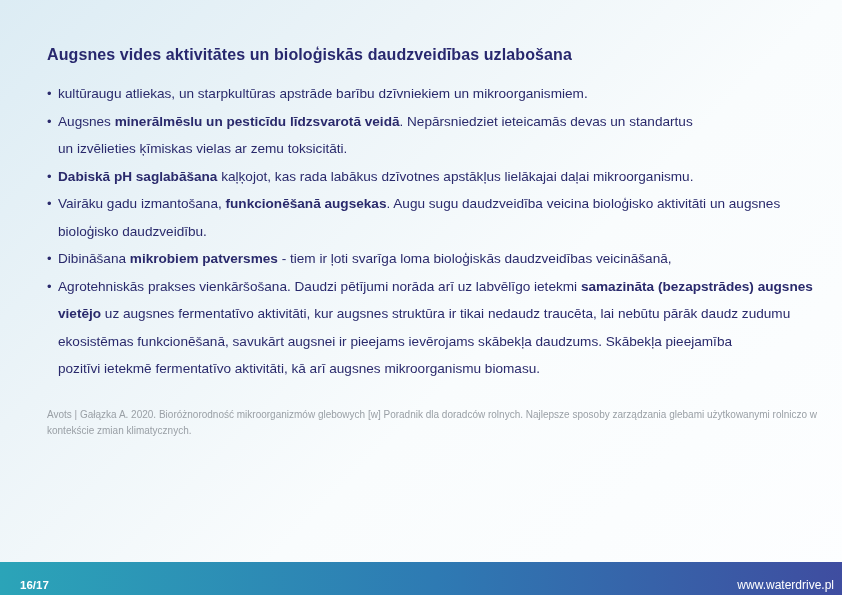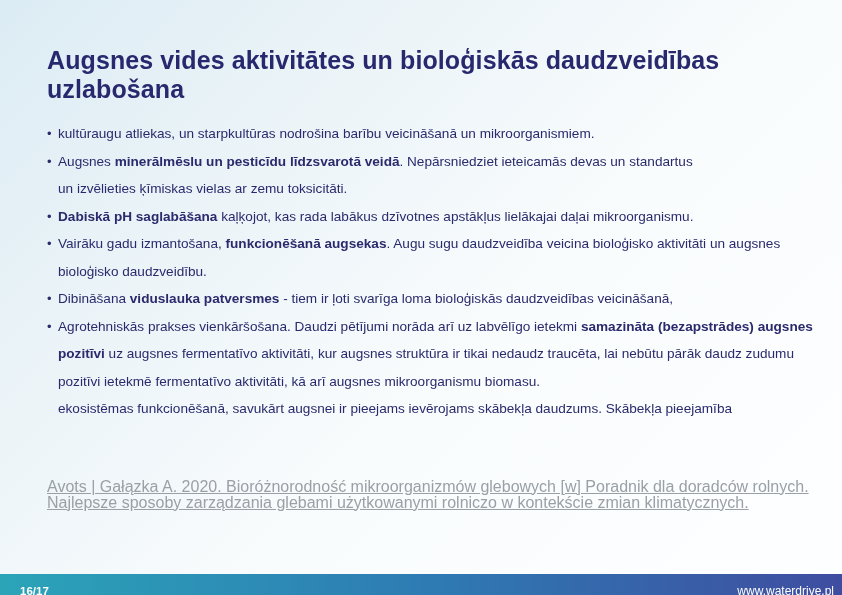--- a/index.html
+++ b/index.html
@@ -6,21 +6,21 @@
   .slide{
     position:relative;
     width:842px;height:595px;
     overflow:hidden;
     background:linear-gradient(135deg, var(--bg_start,#dcecf4) 0%, #ecf4f8 30%, #f9fcfd 58%, var(--bg_end,#fdfeff) 100%);
     font-family:"Liberation Sans","DejaVu Sans",sans-serif;
   }
   .content{padding:0 20px 0 47px;}
   .page-title{
     margin:46px 0 0 0;
-    font-size:25px;
+    font-size:16px;
     font-weight:bold;
     color:var(--title_text,#28286e);
     letter-spacing:0.1px;
   }
   ul.bullets{
     list-style:none;
     margin:16px 0 0 0;
     padding:0;
     max-width:786px;
     font-size:13.6px;
@@ -32,31 +32,30 @@
     padding-left:11px;
   }
   ul.bullets li::before{
     content:"\2022";
     position:absolute;
     left:0;top:0;
     font-size:13px;
   }
   .bold{font-weight:bold;}
   .source-text{
-    margin-top:56px;
+    margin-top:24px;
     max-width:770px;
-    font-size:16px;
+    font-size:10px;
     line-height:16px;
     color:var(--source_text,#9aa0a6);
-    text-decoration:underline;
   }
   .footer-bar{
     position:absolute;
     left:0;right:0;bottom:0;
-    height:21px;
+    height:33px;
     background:linear-gradient(90deg, var(--bar_start,#2ba4b8) 0%, var(--bar_mid,#2e7ab3) 52%, var(--bar_end,#3f4da0) 100%);
     display:flex;
     align-items:center;
     justify-content:space-between;
     padding:12px 8px 0 20px;
     box-sizing:border-box;
   }
   .page-number{
     color:var(--footer_text,#ffffff);
     font-size:11.5px;
@@ -70,41 +69,41 @@
 </style>
 </head>
 <body>
 
 <div class="slide">
   <div class="content">
     <h1 class="page-title">Augsnes vides aktivitātes un bioloģiskās daudzveidības uzlabošana</h1>
 
     <ul class="bullets">
         <li>
-          <div><span>kultūraugu atliekas, un starpkultūras nodrošina barību veicināšanā un mikroorganismiem.</span></div>
+          <div><span>kultūraugu atliekas, un starpkultūras apstrāde barību dzīvniekiem un mikroorganismiem.</span></div>
         </li>
         <li>
           <div><span>Augsnes </span><span class="bold">minerālmēslu un pesticīdu līdzsvarotā veidā</span><span>. Nepārsniedziet ieteicamās devas un standartus</span></div>
           <div><span>un izvēlieties ķīmiskas vielas ar zemu toksicitāti.</span></div>
         </li>
         <li>
           <div><span class="bold">Dabiskā pH saglabāšana</span><span> kaļķojot, kas rada labākus dzīvotnes apstākļus lielākajai daļai mikroorganismu.</span></div>
         </li>
         <li>
           <div><span>Vairāku gadu izmantošana, </span><span class="bold">funkcionēšanā augsekas</span><span>. Augu sugu daudzveidība veicina bioloģisko aktivitāti un augsnes</span></div>
           <div><span>bioloģisko daudzveidību.</span></div>
         </li>
         <li>
-          <div><span>Dibināšana </span><span class="bold">viduslauka patversmes</span><span> - tiem ir ļoti svarīga loma bioloģiskās daudzveidības veicināšanā,</span></div>
+          <div><span>Dibināšana </span><span class="bold">mikrobiem patversmes</span><span> - tiem ir ļoti svarīga loma bioloģiskās daudzveidības veicināšanā,</span></div>
         </li>
         <li>
           <div><span>Agrotehniskās prakses vienkāršošana. Daudzi pētījumi norāda arī uz labvēlīgo ietekmi </span><span class="bold">samazināta (bezapstrādes) augsnes</span></div>
-          <div><span class="bold">pozitīvi</span><span> uz augsnes fermentatīvo aktivitāti, kur augsnes struktūra ir tikai nedaudz traucēta, lai nebūtu pārāk daudz zudumu</span></div>
+          <div><span class="bold">vietējo</span><span> uz augsnes fermentatīvo aktivitāti, kur augsnes struktūra ir tikai nedaudz traucēta, lai nebūtu pārāk daudz zudumu</span></div>
+          <div><span>ekosistēmas funkcionēšanā, savukārt augsnei ir pieejams ievērojams skābekļa daudzums. Skābekļa pieejamība</span></div>
           <div><span>pozitīvi ietekmē fermentatīvo aktivitāti, kā arī augsnes mikroorganismu biomasu.</span></div>
-          <div><span>ekosistēmas funkcionēšanā, savukārt augsnei ir pieejams ievērojams skābekļa daudzums. Skābekļa pieejamība</span></div>
         </li>
       </ul>
 
     <p class="source-text">Avots | Gałązka A. 2020. Bioróżnorodność mikroorganizmów glebowych [w] Poradnik dla doradców rolnych. Najlepsze sposoby zarządzania glebami użytkowanymi rolniczo w kontekście zmian klimatycznych.</p>
   </div>
 
   <div class="footer-bar">
     <span class="page-number">16/17</span>
     <a href="#" class="website-link">www.waterdrive.pl</a>
   </div>

